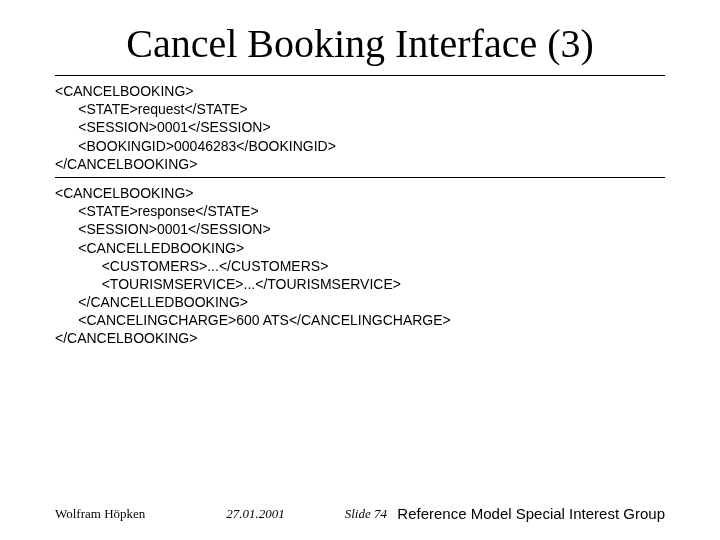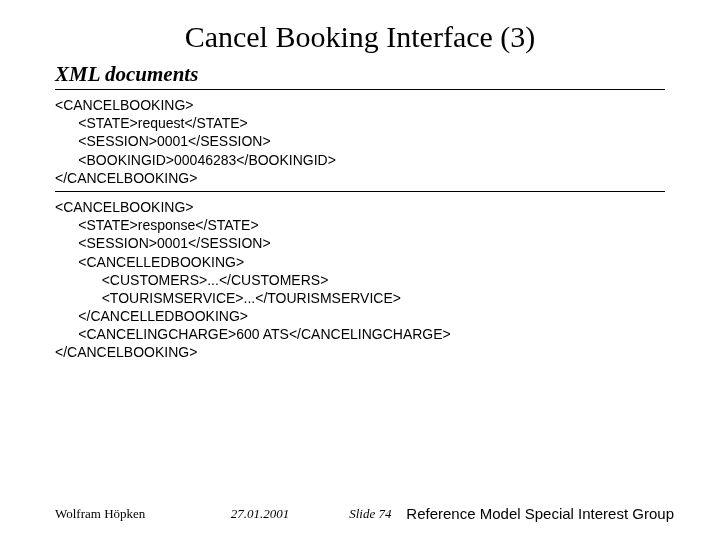--- a/index.html
+++ b/index.html
@@ -14,21 +14,21 @@
     box-sizing: border-box;
   }
   .slide {
     padding: 20px 55px 0 55px;
     box-sizing: border-box;
     height: 100%;
     position: relative;
   }
   .title {
     text-align: center;
-    font-size: 30px;
+    font-size: 40px;
     font-weight: normal;
     margin: 0 0 8px 0;
   }
   .subtitle {
     font-size: 21px;
     font-style: italic;
     font-weight: bold;
     margin: 0 0 2px 0;
   }
   .divider {
@@ -40,21 +40,21 @@
     font-size: 14px;
     line-height: 1.3;
     white-space: pre;
     font-family: Liberation Sans, sans-serif;
     margin-bottom: 4px;
   }
   .footer {
     position: absolute;
     bottom: 18px;
     left: 55px;
-    right: 46px;
+    right: 55px;
     display: flex;
     align-items: flex-end;
     justify-content: space-between;
     font-size: 13px;
   }
   .footer-left {
     flex: 1;
     text-align: left;
   }
   .footer-center {
@@ -83,21 +83,20 @@
     letter-spacing: 0;
     font-weight: normal;
     white-space: nowrap;
   }
 </style>
 </head>
 <body>
 
 <div class="slide">
   <h1 class="title">Cancel Booking Interface (3)</h1>
-  <div class="subtitle">XML documents</div>
   <hr class="divider">
   <div class="xml-block">&lt;CANCELBOOKING&gt;
       &lt;STATE&gt;request&lt;/STATE&gt;
       &lt;SESSION&gt;0001&lt;/SESSION&gt;
       &lt;BOOKINGID&gt;00046283&lt;/BOOKINGID&gt;
 &lt;/CANCELBOOKING&gt;</div>
   <hr class="divider">
   <div class="xml-block">&lt;CANCELBOOKING&gt;
       &lt;STATE&gt;response&lt;/STATE&gt;
       &lt;SESSION&gt;0001&lt;/SESSION&gt;

